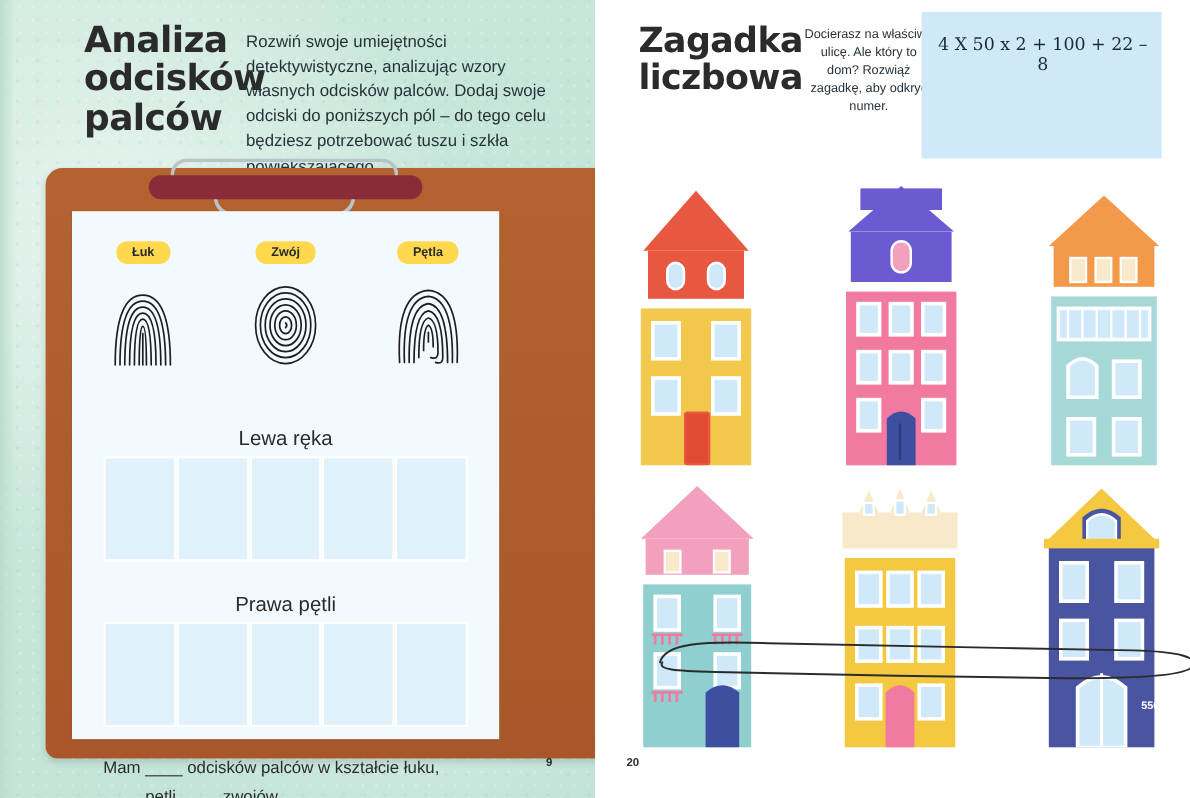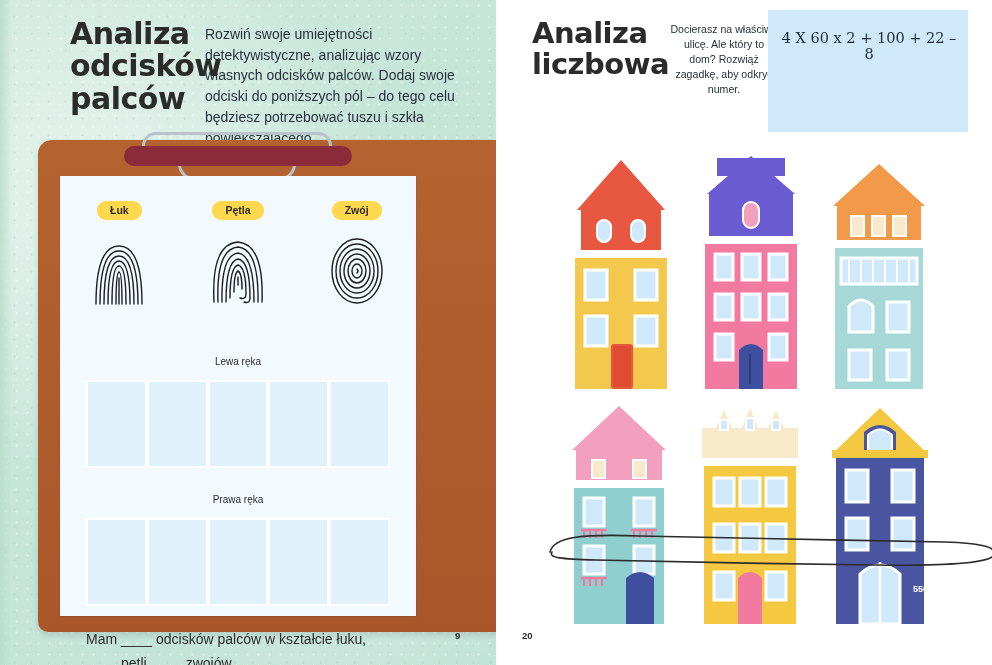--- a/index.html
+++ b/index.html
@@ -90,21 +90,21 @@
   .ptype-label{
     display:inline-block;
     background:#ffd84d; color:#2b2b2b;
     font-size:10.5px; font-weight:bold;
     padding:3px 13px 4px; border-radius:9px;
   }
   .print{ margin:12px auto 0; width:62px; height:78px; display:block; }
 
   .hand-label{
     position:absolute; width:356px; text-align:center;
-    font-size:10px; color:#2b2b2b;
+    font-size:17px; color:#2b2b2b;
   }
   .hand-label.left{ top:180px; }
   .hand-label.right{ top:318px; }
 
   .fp-grid{
     position:absolute; left:26px; width:304px; height:88px;
     display:flex;
   }
   .fp-grid.left{ top:204px; }
   .fp-grid.right{ top:342px; }
@@ -154,21 +154,21 @@
     background:#cfe9fb;
   }
   .eq-text{
     position:absolute; left:284px; top:30px; width:178px;
     text-align:center;
     font-family:"DejaVu Serif", serif;
     font-size:14.5px; color:#1d2b38;
   }
 
   .street{ position:absolute; left:30px; top:158px; width:446px; height:470px; }
-  .row{ position:absolute; left:0; width:446px; display:flex; justify-content:center;gap:20px; }
+  .row{ position:absolute; left:0; width:446px; display:flex; justify-content:space-between;gap:20px; }
   .row.top{ top:0; height:235px; align-items:flex-end; }
   .row.bottom{ top:248px; height:222px; align-items:flex-end; }
   .house{ position:relative; }
 
   .page-num-right{
     position:absolute; left:26px; top:630px;
     font-size:9.5px; font-weight:bold; color:#2b2b2b;
   }
 
   .scribble{
@@ -205,83 +205,83 @@
                 <path d="M16 72 Q16 24 31 24 Q46 24 46 72"></path>
                 <path d="M20 72 Q20 29 31 29 Q42 29 42 72"></path>
                 <path d="M24 72 Q24 34 31 34 Q38 34 38 72"></path>
                 <path d="M28 72 Q28 40 31 40 Q34 40 34 72"></path>
                 <path d="M31 46 L31 72"></path>
               </g>
             </svg>
           </div>
 
           <div class="ptype">
+            <span class="ptype-label">Zwój</span>
+            <svg class="print" viewBox="0 0 62 78">
+              <g fill="none" stroke="#1d1d1d" stroke-width="1.4" stroke-linecap="round">
+                <ellipse cx="31" cy="39" rx="25" ry="32"></ellipse>
+                <ellipse cx="31" cy="39" rx="21" ry="27"></ellipse>
+                <ellipse cx="31" cy="39" rx="17" ry="22"></ellipse>
+                <ellipse cx="31" cy="39" rx="13" ry="17"></ellipse>
+                <ellipse cx="31" cy="39" rx="9" ry="12"></ellipse>
+                <ellipse cx="31" cy="39" rx="5" ry="7"></ellipse>
+                <path d="M31 37 Q33 39 31 41"></path>
+              </g>
+            </svg>
+          </div>
+
+          <div class="ptype">
             <span class="ptype-label">Pętla</span>
             <svg class="print" viewBox="0 0 62 78">
               <g fill="none" stroke="#1d1d1d" stroke-width="1.4" stroke-linecap="round">
                 <path d="M7 70 Q4 12 31 10 Q57 12 55 70"></path>
                 <path d="M11 70 Q9 17 31 15 Q52 17 51 70"></path>
                 <path d="M15 70 Q14 23 31 21 Q47 23 47 70"></path>
                 <path d="M19 70 Q19 29 31 27 Q43 29 43 66 Q43 72 37 70"></path>
                 <path d="M23 66 Q23 35 31 33 Q39 35 39 62 Q39 68 33 66"></path>
                 <path d="M27 60 Q27 41 31 39 Q35 41 35 57"></path>
                 <path d="M31 45 L31 53"></path>
               </g>
             </svg>
           </div>
-
-          <div class="ptype">
-            <span class="ptype-label">Zwój</span>
-            <svg class="print" viewBox="0 0 62 78">
-              <g fill="none" stroke="#1d1d1d" stroke-width="1.4" stroke-linecap="round">
-                <ellipse cx="31" cy="39" rx="25" ry="32"></ellipse>
-                <ellipse cx="31" cy="39" rx="21" ry="27"></ellipse>
-                <ellipse cx="31" cy="39" rx="17" ry="22"></ellipse>
-                <ellipse cx="31" cy="39" rx="13" ry="17"></ellipse>
-                <ellipse cx="31" cy="39" rx="9" ry="12"></ellipse>
-                <ellipse cx="31" cy="39" rx="5" ry="7"></ellipse>
-                <path d="M31 37 Q33 39 31 41"></path>
-              </g>
-            </svg>
-          </div>
         </div>
 
         <div class="hand-label left">Lewa ręka</div>
         <div class="fp-grid left">
           <div class="fp-cell"></div>
           <div class="fp-cell"></div>
           <div class="fp-cell"></div>
           <div class="fp-cell"></div>
           <div class="fp-cell"></div>
         </div>
 
-        <div class="hand-label right">Prawa ręka</div>
+        <div class="hand-label right">Prawa pętli</div>
         <div class="fp-grid right">
           <div class="fp-cell"></div>
           <div class="fp-cell"></div>
           <div class="fp-cell"></div>
           <div class="fp-cell"></div>
           <div class="fp-cell"></div>
         </div>
 
         <div class="count-text">Mam ____ odcisków palców w kształcie łuku, ____ pętli ____ zwojów.</div>
       </div>
     </div>
 
     <div class="page-num-left">9</div>
   </div>
 
   <div class="gutter"></div>
   <div class="gutter-dot"></div>
 
   <div class="page-right">
-    <div class="right-title">Analiza liczbowa</div>
+    <div class="right-title">Zagadka liczbowa</div>
     <div class="right-intro">Docierasz na właściwą ulicę. Ale który to dom? Rozwiąż zagadkę, aby odkryć numer.</div>
     <div class="eq-box"></div>
-    <div class="eq-text">4 X 60 x 2 + 100 + 22 – 8</div>
+    <div class="eq-text">4 X 50 x 2 + 100 + 22 – 8</div>
 
     <div class="street">
 
       <div class="row top">
 
         <div class="house">
           <svg width="108" height="235" viewBox="0 0 108 235">
             <polygon points="54,6 10,56 98,56" fill="#e8573f"></polygon>
             <rect x="14" y="56" width="80" height="44" fill="#e8573f"></rect>
             <rect x="30" y="66" width="14" height="22" rx="7" fill="#cfe9fb" stroke="#fff" stroke-width="2"></rect>

